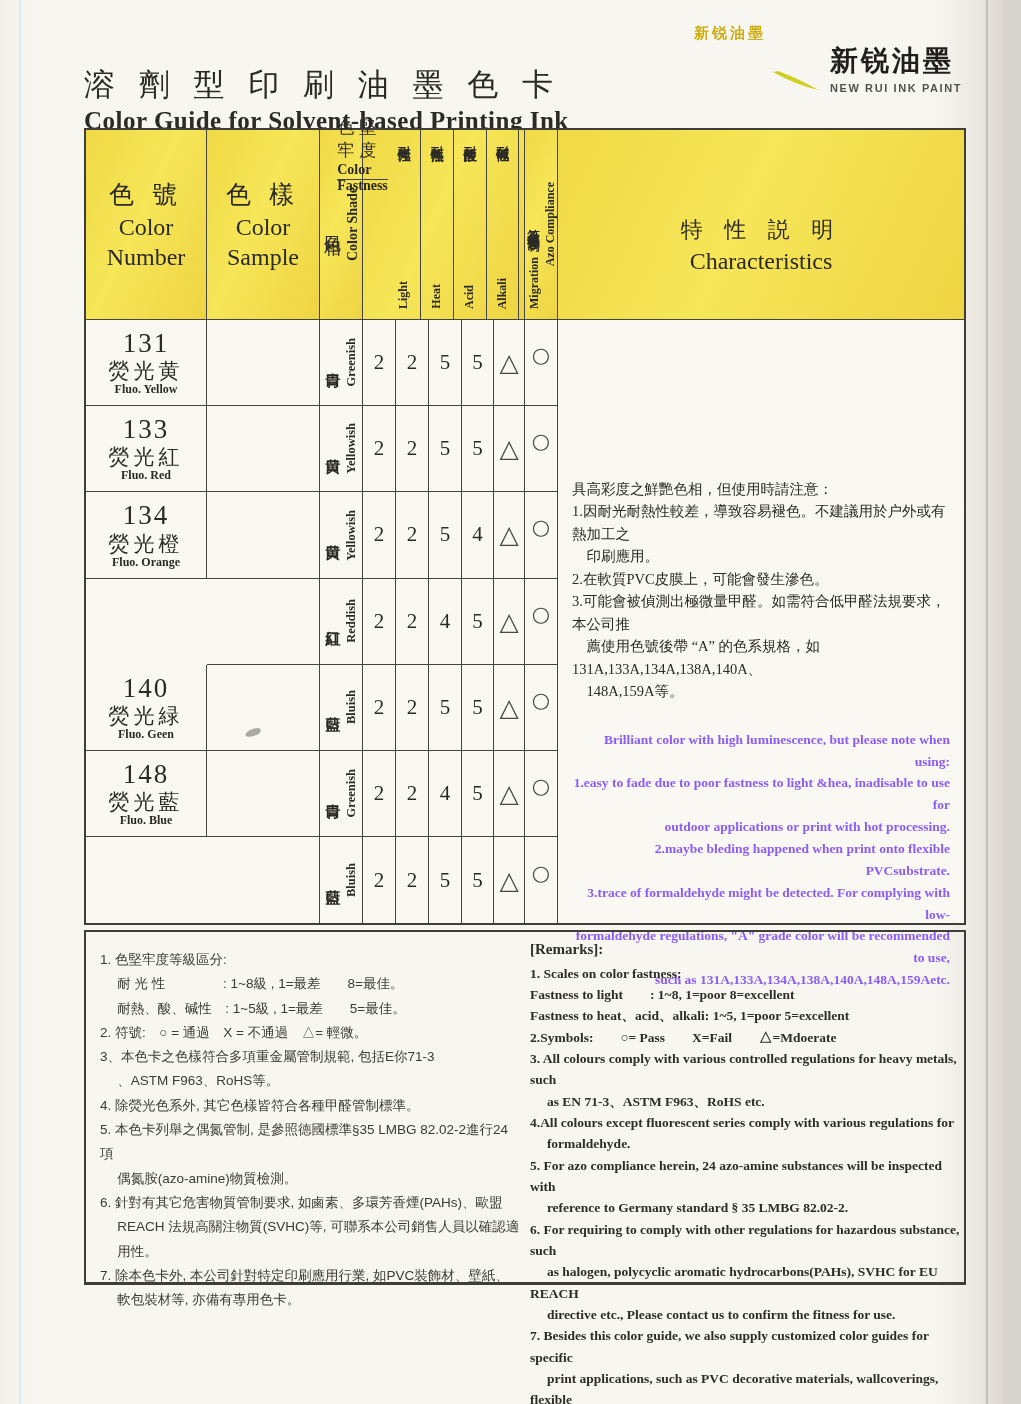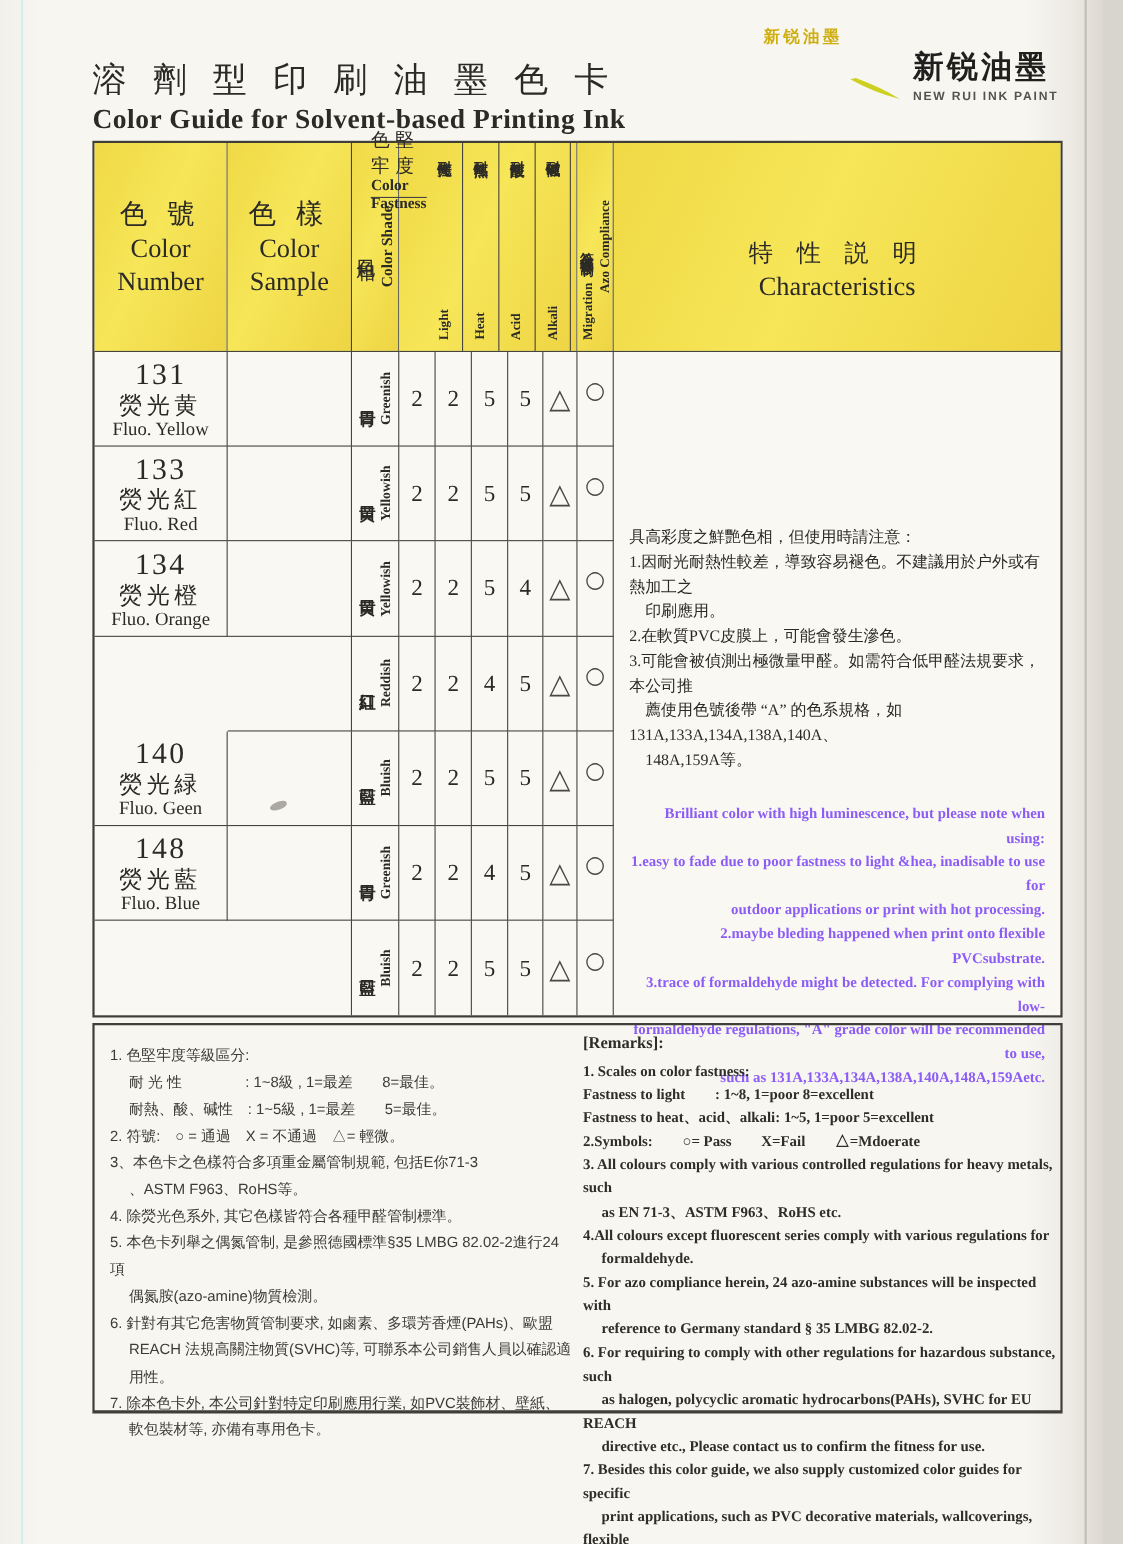--- a/index.html
+++ b/index.html
@@ -11,21 +11,21 @@
     overflow:hidden;
   }
   .page{
     position:absolute;left:0;top:0;width:1003px;height:1404px;
     background:linear-gradient(90deg,#f2f0ea 0%,#f8f6f1 4%,#f8f6f1 93%,#eceae3 97%,#ddd9d1 100%);
   }
   .page-crease{position:absolute;top:0;left:986px;width:2px;height:1404px;background:#b4b1a9;opacity:.7;}
   .scan-line{position:absolute;top:0;left:19px;width:2px;height:1404px;background:#c9ecef;opacity:.8;}
 
   
-  .title-block{position:absolute;left:84px;top:52px;}
+  .title-block{position:absolute;left:84px;top:64px;}
   .title-cn{font-size:31px;letter-spacing:8px;font-weight:500;}
   .title-en{font-size:25px;font-weight:bold;letter-spacing:.5px;margin-top:1px;}
 
   .logo{position:absolute;left:694px;top:26px;display:flex;align-items:flex-start;gap:16px;}
   .logo-mark{position:relative;width:120px;height:78px;}
   .logo-nr{
     font-family:"Liberation Sans",sans-serif;font-weight:bold;font-style:italic;
     font-size:62px;line-height:58px;letter-spacing:-10px;
     background:linear-gradient(100deg,#a9c513 10%,#d6d30c 55%,#ead94e 90%);
     -webkit-background-clip:text;background-clip:text;color:transparent;
@@ -72,21 +72,21 @@
   .fast-col .vert-en{font-size:12px;}
   .hd-azo{gap:1px;}
   .hd-azo .vcjk{font-size:12.5px;font-weight:bold;}
   .hd-azo .vert-en{font-size:12px;}
   .hd-char .hd-cn{font-size:22px;letter-spacing:8px;margin-top:40px;}
   .hd-char .hd-en{font-size:24px;}
 
   .num-cell{flex-direction:column;line-height:1.15;}
   .row-number{font-size:27px;letter-spacing:2px;}
   .row-cn{font-size:21px;letter-spacing:4px;}
-  .row-en{font-size:17px;font-weight:normal;}
+  .row-en{font-size:12px;font-weight:bold;}
   .sample-cell{position:relative;}
   .smudge{position:absolute;left:38px;bottom:14px;width:16px;height:7px;
           background:#6a675f;border-radius:60% 40% 50% 50%;opacity:.55;transform:rotate(-18deg);}
   .shade-cell{gap:2px;}
   .shade-cell .vcjk{font-size:15px;font-weight:bold;}
   .shade-cell .vert-en{font-size:12.5px;}
   .val-cell{font-size:21px;}
   .sym{font-family:"DejaVu Sans",sans-serif;color:#4a4843;}
   .tri{font-size:25px;line-height:1;}
   .cir{font-size:21px;line-height:1;padding-bottom:14px;}

